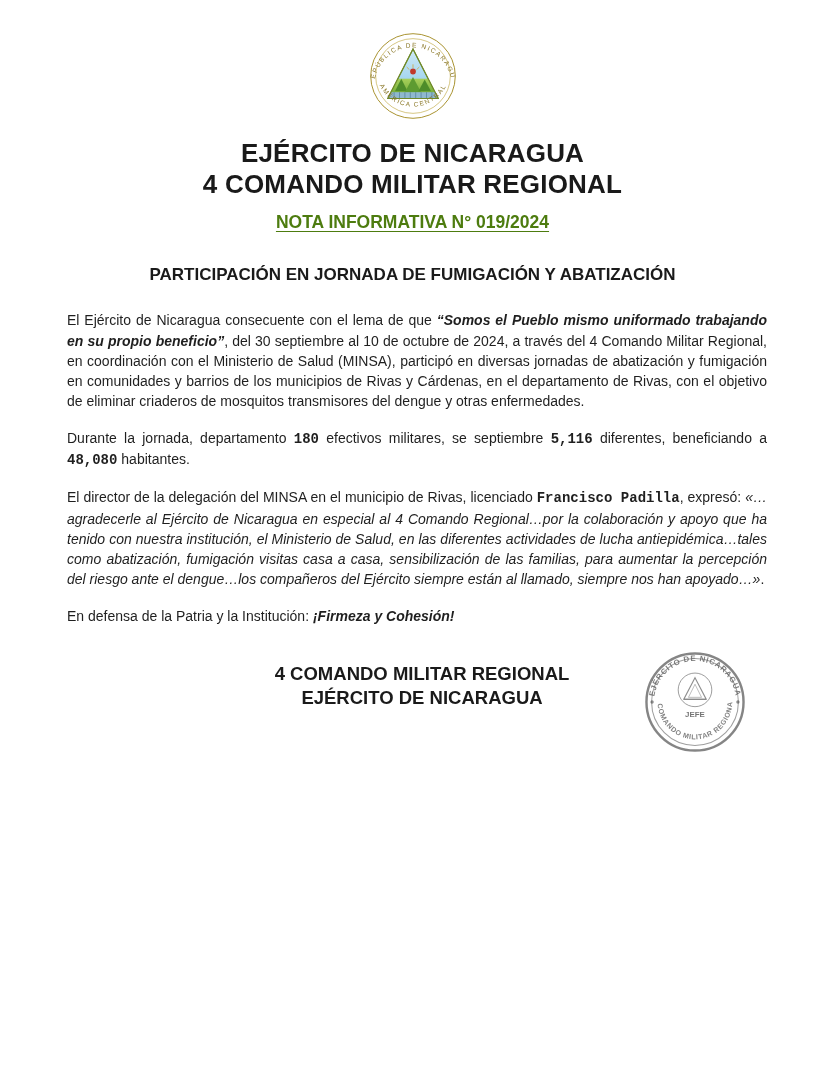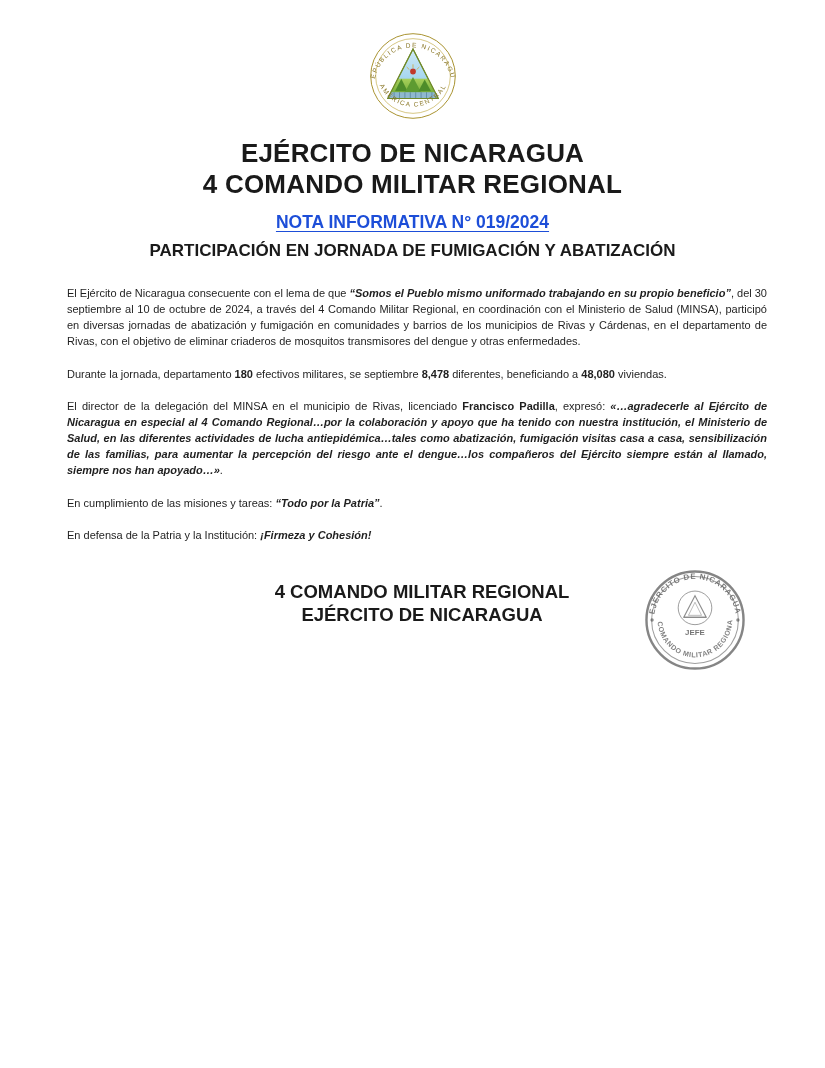--- a/index.html
+++ b/index.html
@@ -48,52 +48,52 @@
     line-height: 1.18;
     letter-spacing: 0.2px;
     color: #1a1a1a;
   }
   .doc-number {
     margin-top: 13px;
     font-size: 17.5px;
     font-weight: bold;
     text-decoration: underline;
     text-underline-offset: 3px;
-    color: #1d4ed8;
+    color: #4d7c0f;
   }
   .subject {
-    margin-top: 8px;
+    margin-top: 32px;
     font-size: 17px;
     font-weight: bold;
     color: #1a1a1a;
   }
 
   
   .body-copy {
     margin: 0 auto;
     padding-left: 67px;
     padding-right: 58px;
     box-sizing: border-box;
     width: 825px;
     margin-top: 25px;
   }
   p.para {
     margin: 0 0 17px 0;
-    font-size: 11px;
+    font-size: 14px;
     line-height: 1.44;
     text-align: justify;
     text-justify: inter-word;
     color: #1f1f1f;
   }
   p.para:last-child { margin-bottom: 0; }
-  .b { font-weight: bold; }
+  .b { font-weight: bold; font-family: Liberation Mono, monospace; }
   .bi { font-weight: bold; font-style: italic; }
 
   .quote-run {
-    font-weight: bold;
+    font-weight: normal;
     font-style: italic;
   }
 
   
   .signature-area {
     position: relative;
     margin-top: 36px;
     height: 120px;
   }
   .signature-lines {
@@ -191,25 +191,24 @@
       <div>4 COMANDO MILITAR REGIONAL</div>
     </div>
     <div class="doc-number">NOTA INFORMATIVA N° 019/2024</div>
     <div class="subject">PARTICIPACIÓN EN JORNADA DE FUMIGACIÓN Y ABATIZACIÓN</div>
   </div>
 
   <div class="body-copy">
 
     <p class="para"><span>El Ejército de Nicaragua consecuente con el lema de que </span><span class="bi">“Somos el Pueblo mismo uniformado trabajando en su propio beneficio”</span><span>, del 30 septiembre al 10 de octubre de 2024, a través del 4 Comando Militar Regional, en coordinación con el Ministerio de Salud (MINSA), participó en diversas jornadas de abatización y fumigación en comunidades y barrios de los municipios de Rivas y Cárdenas, en el departamento de Rivas, con el objetivo de eliminar criaderos de mosquitos transmisores del dengue y otras enfermedades.</span></p>
 
-    <p class="para"><span>Durante la jornada, departamento </span><span class="b">180</span><span> efectivos militares, se septiembre </span><span class="b">8,478</span><span> diferentes, beneficiando a </span><span class="b">48,080</span><span> viviendas.</span></p>
+    <p class="para"><span>Durante la jornada, departamento </span><span class="b">180</span><span> efectivos militares, se septiembre </span><span class="b">5,116</span><span> diferentes, beneficiando a </span><span class="b">48,080</span><span> habitantes.</span></p>
 
     <p class="para"><span>El director de la delegación del MINSA en el municipio de Rivas, licenciado </span><span class="b">Francisco Padilla</span><span>, expresó: </span><span class="quote-run">«…agradecerle al Ejército de Nicaragua en especial al 4 Comando Regional…por la colaboración y apoyo que ha tenido con nuestra institución, el Ministerio de Salud, en las diferentes actividades de lucha antiepidémica…tales como abatización, fumigación visitas casa a casa, sensibilización de las familias, para aumentar la percepción del riesgo ante el dengue…los compañeros del Ejército siempre están al llamado, siempre nos han apoyado…»</span><span>.</span></p>
 
-    <p class="para"><span>En cumplimiento de las misiones y tareas: </span><span class="bi">“Todo por la Patria”</span><span>.</span></p>
 
     <p class="para"><span>En defensa de la Patria y la Institución: </span><span class="bi">¡Firmeza y Cohesión!</span></p>
 
 
     <div class="signature-area">
       <div class="signature-lines">
         <div>4 COMANDO MILITAR REGIONAL</div>
         <div>EJÉRCITO DE NICARAGUA</div>
       </div>
 

